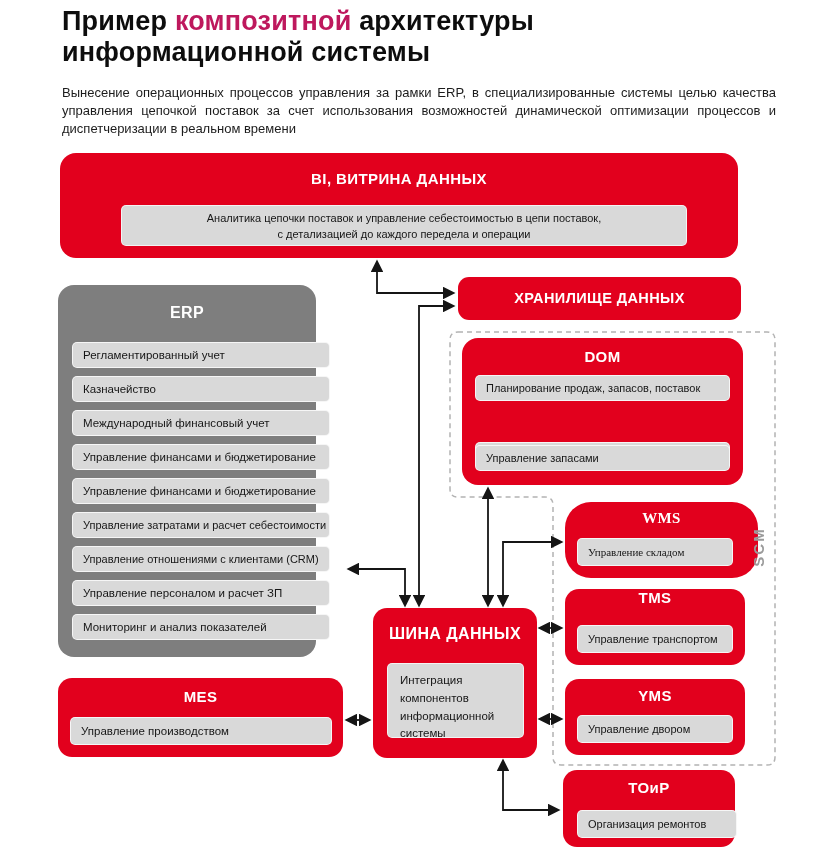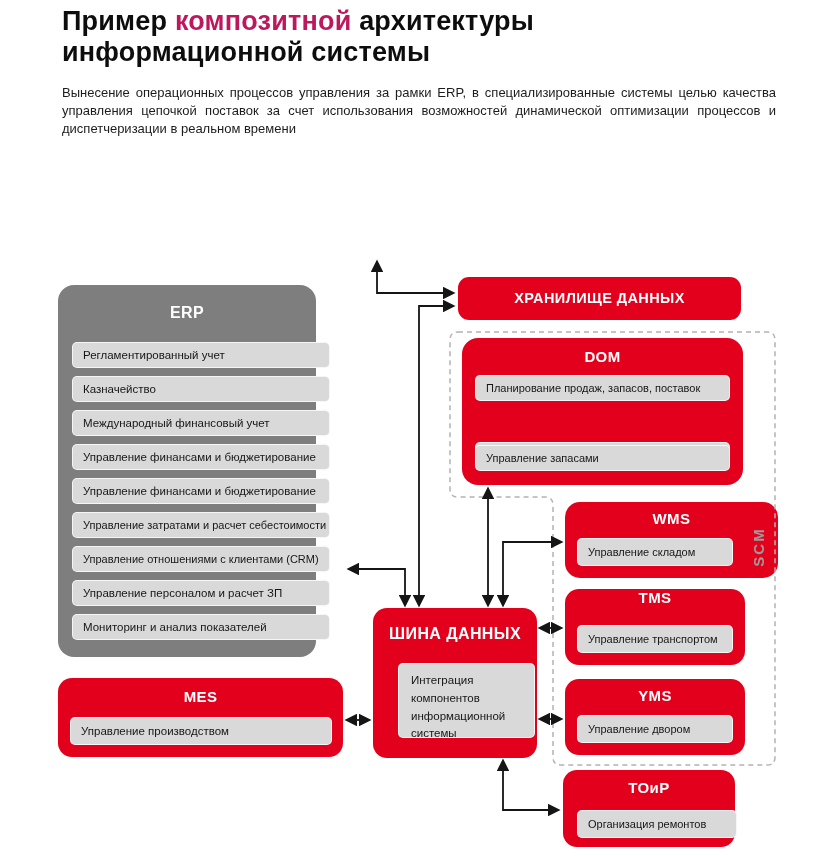--- a/index.html
+++ b/index.html
@@ -39,20 +39,27 @@
 <body>
 
 <div class="canvas">
 
   <h1 class="page-title"><span>Пример </span><span class="accent">композитной</span><span> архитектуры</span><br>
     <span>информационной системы</span>
   </h1>
 
   <p class="subtitle">Вынесение операционных процессов управления за рамки ERP, в специализированные системы целью качества управления цепочкой поставок за счет использования возможностей динамической оптимизации процессов и диспетчеризации в реальном времени</p>
 
+  <div class="box red" style="left:60px; top:153px; width:678px; height:105px;">
+    <div class="box-title" style="padding-top:17px; font-size:15px;">BI, ВИТРИНА ДАННЫХ</div>
+    <div class="note bi-note" style="position:absolute; left:61px; top:52px; width:566px; height:41px;">
+      <div>Аналитика цепочки поставок и управление себестоимостью в цепи поставок,</div>
+      <div>с детализацией до каждого передела и операции</div>
+    </div>
+  </div>
 
   <div class="box grayed" style="left:58px; top:285px; width:258px; height:372px;">
     <div class="box-title" style="padding-top:19px; font-size:16px;">ERP</div>
     <div class="row" style="position:absolute; left:14px; top:57px;  width:258px; height:26px;">Регламентированный учет</div>
     <div class="row" style="position:absolute; left:14px; top:91px;  width:258px; height:26px;">Казначейство</div>
     <div class="row" style="position:absolute; left:14px; top:125px; width:258px; height:26px;">Международный финансовый учет</div>
     <div class="row" style="position:absolute; left:14px; top:159px; width:258px; height:26px;">Управление финансами и бюджетирование</div>
     <div class="row" style="position:absolute; left:14px; top:193px; width:258px; height:26px;">Управление финансами и бюджетирование</div>
     <div class="row" style="position:absolute; left:14px; top:261px; width:258px; height:26px; font-size:11px;">Управление отношениями с клиентами (CRM)</div>
     <div class="row" style="position:absolute; left:14px; top:227px; width:258px; height:26px; font-size:11px;">Управление затратами и расчет себестоимости</div>
@@ -64,40 +71,40 @@
     <div class="box-title" style="line-height:43px; font-size:14.5px;">ХРАНИЛИЩЕ ДАННЫХ</div>
   </div>
 
   <div class="box red" style="left:462px; top:338px; width:281px; height:147px;">
     <div class="box-title" style="padding-top:10px; font-size:15px;">DOM</div>
     <div class="row" style="position:absolute; left:13px; top:37px;  width:255px; height:26px; font-size:11px;">Планирование продаж, запасов, поставок</div>
     <div class="row" style="position:absolute; left:13px; top:72px;  width:255px; height:26px; font-size:11px;margin-top:32px;">Управление заказами и закупками</div>
     <div class="row" style="position:absolute; left:13px; top:107px; width:255px; height:26px; font-size:11px;">Управление запасами</div>
   </div>
 
-  <div class="box red" style="left:565px; top:502px; width:213px; height:76px; border-radius:15px;">
+  <div class="box red" style="left:565px; top:502px; width:193px; height:76px; border-radius:26px;font-family:Liberation Serif, serif;">
     <div class="box-title" style="padding-top:8px; font-size:15px;">WMS</div>
     <div class="row" style="position:absolute; left:12px; top:36px; width:156px; height:28px; line-height:26px; font-size:11px;">Управление складом</div>
   </div>
 
   <div class="box red" style="left:565px; top:589px; width:180px; height:76px; border-radius:14px;">
     <div class="box-title" style="padding-top:0; font-size:15px;">TMS</div>
     <div class="row" style="position:absolute; left:12px; top:36px; width:156px; height:28px; line-height:26px; font-size:11px;">Управление транспортом</div>
   </div>
 
   <div class="box red" style="left:565px; top:679px; width:180px; height:76px; border-radius:14px;">
     <div class="box-title" style="padding-top:8px; font-size:15px;">YMS</div>
     <div class="row" style="position:absolute; left:12px; top:36px; width:156px; height:28px; line-height:26px; font-size:11px;">Управление двором</div>
   </div>
 
   <div class="scm">SCM</div>
 
   <div class="box red" style="left:373px; top:608px; width:164px; height:150px; border-radius:14px;">
     <div class="box-title" style="padding-top:17px; font-size:16px;">ШИНА ДАННЫХ</div>
-    <div class="note bus-note" style="position:absolute; left:14px; top:55px; width:137px; height:75px;margin-left:11px;">Интеграция компонентов информационной системы</div>
+    <div class="note bus-note" style="position:absolute; left:14px; top:55px; width:137px; height:75px;">Интеграция компонентов информационной системы</div>
   </div>
 
   <div class="box red" style="left:58px; top:678px; width:285px; height:79px; border-radius:14px;">
     <div class="box-title" style="padding-top:10px; font-size:15px;">MES</div>
     <div class="row" style="position:absolute; left:12px; top:39px; width:262px; height:28px; line-height:26px;">Управление производством</div>
   </div>
 
   <div class="box red" style="left:563px; top:770px; width:172px; height:77px; border-radius:14px;">
     <div class="box-title" style="padding-top:9px; font-size:15px;">ТОиР</div>
     <div class="row" style="position:absolute; left:14px; top:40px; width:160px; height:28px; line-height:26px; font-size:11px;">Организация ремонтов</div>

